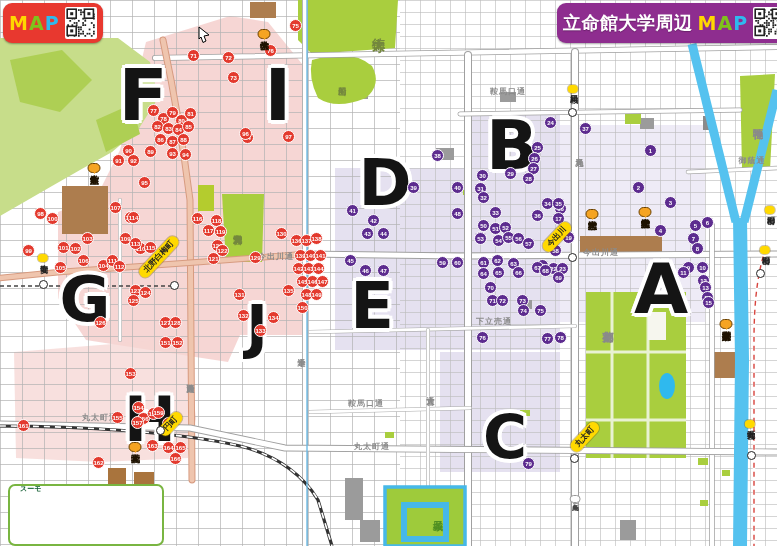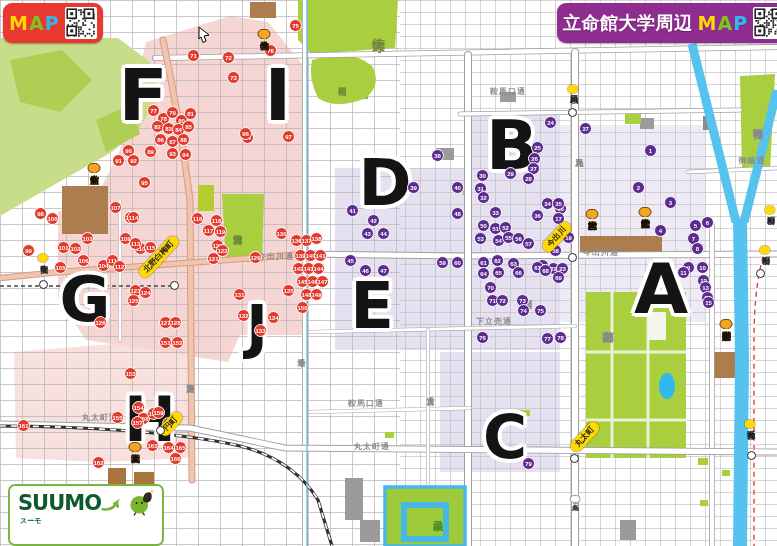--- a/index.html
+++ b/index.html
@@ -587,30 +587,16 @@
           <rect x="4.2" y="21.4" width="3" height="3" fill="#222"></rect>
         </g>
       </svg>
   </div>
 
   <svg class="cursor" style="left:198px;top:26px;" width="14" height="18" viewBox="0 0 14 18">
     <polygon points="1,1 11,9 6,10 8,15 5,16.5 3,11 1,13" fill="#fff" stroke="#000" stroke-width="1"></polygon>
   </svg>
 
   <div id="suumo">
-    <div class="row">
-      <span class="brand">SUUMO</span>
-      <svg width="26" height="22" viewBox="0 0 26 22">
-        <path d="M2 18 Q14 20 18 10 L15 12 M18 10 L19 15" stroke="#79b541" stroke-width="3" fill="none" stroke-linecap="round"></path>
-      </svg>
-      <svg width="34" height="30" viewBox="0 0 34 30" style="margin-left:2px;">
-        <circle cx="15" cy="17" r="10" fill="#7cb52c"></circle>
-        <path d="M22 4 q8 -4 7 5 q-1 7 -9 5 q-2 -6 2 -10" fill="#2d2a1f"></path>
-        <path d="M28 2 h3 M29.5 .5 v3" stroke="#f5d21b" stroke-width="1.6"></path>
-        <circle cx="12" cy="15" r="1.2" fill="#222"></circle>
-          <circle cx="18" cy="15" r="1.2" fill="#222"></circle>
-        <path d="M11 26 l-2 3 M19 26 l2 3" stroke="#2d2a1f" stroke-width="1.5"></path>
-      </svg>
-    </div>
     <div class="sub">スーモ</div>
   </div>
 
 </div>
 
 </body></html>

